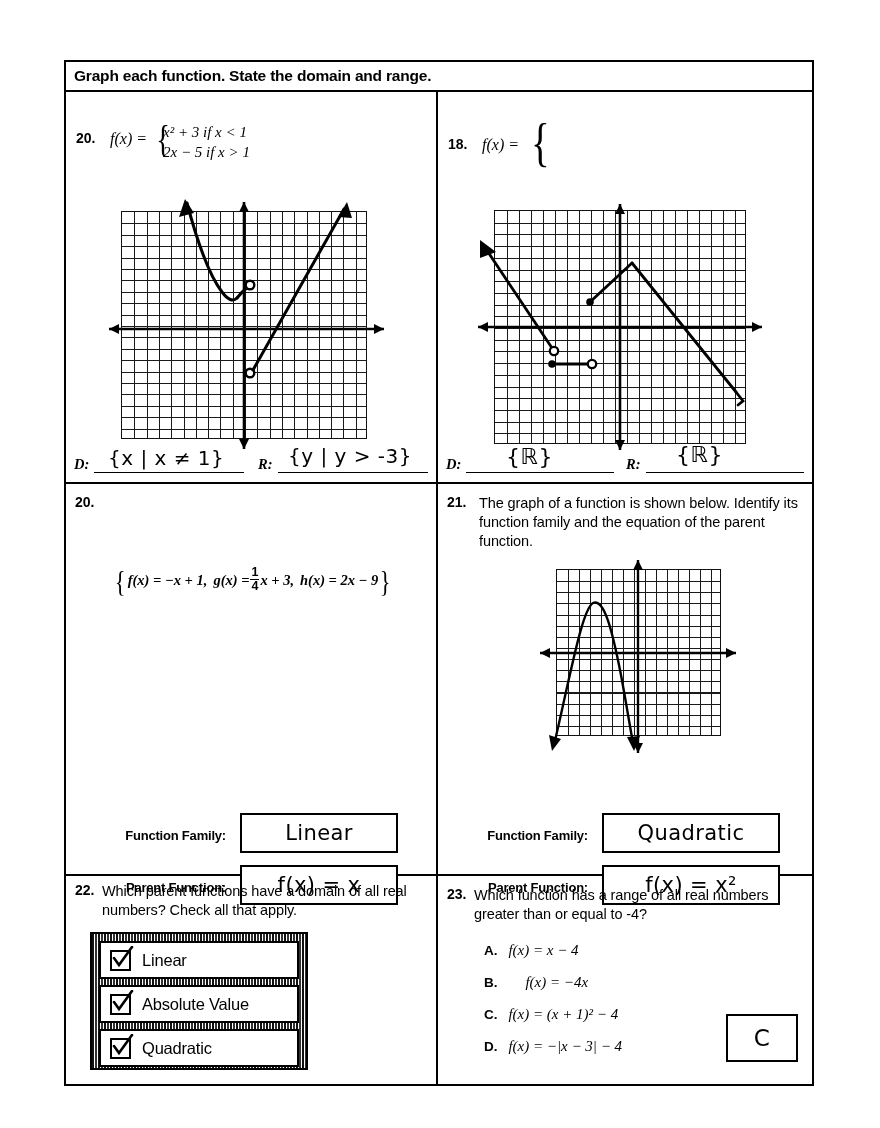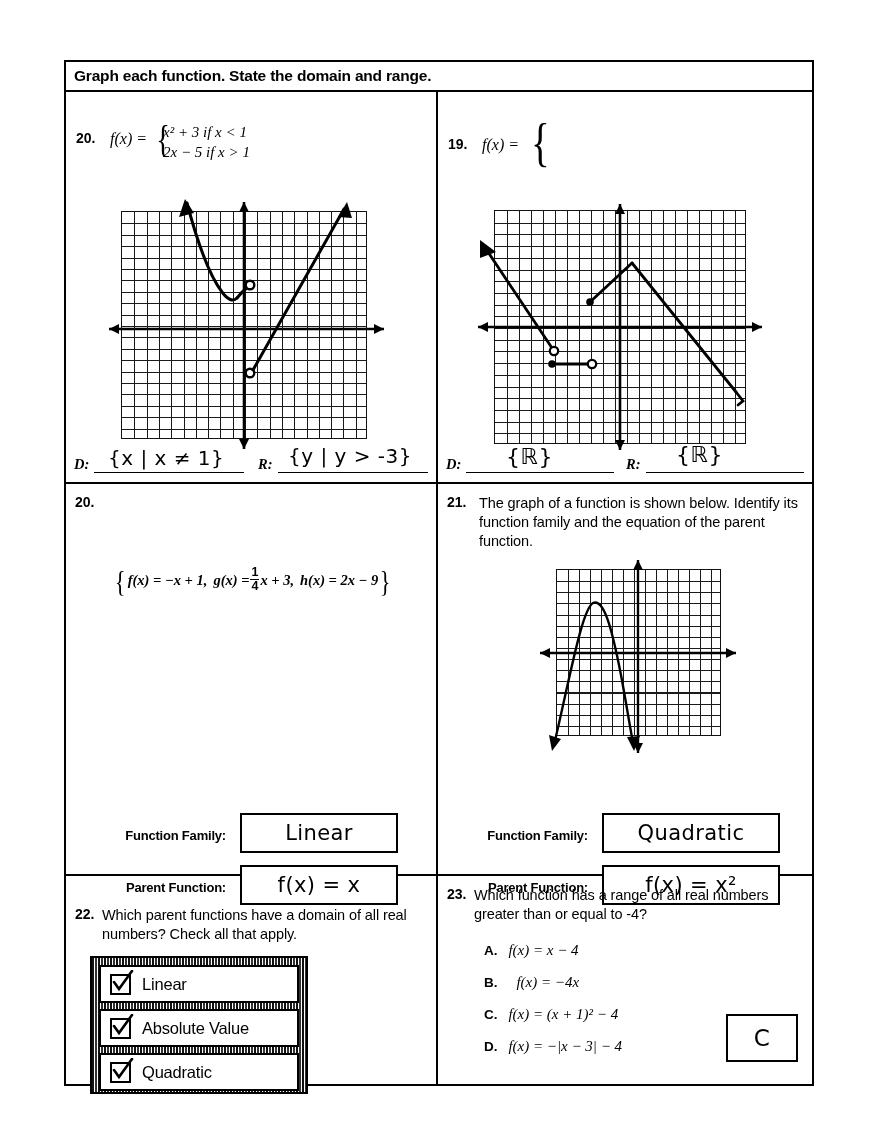--- a/index.html
+++ b/index.html
@@ -175,21 +175,21 @@
     <div class="drline" style="left:28px;top:380px;width:150px"></div>
     <span class="hand" style="left:42px;top:354px">{x | x ≠ 1}</span>
 
     <span class="drlab" style="left:192px;top:364px">R:</span>
     <div class="drline" style="left:212px;top:380px;width:150px"></div>
     <span class="hand" style="left:222px;top:352px">{y | y &gt; -3}</span>
   </div>
 
   <div class="cell" style="left:370px;top:30px;width:380px;height:390px">
 
-    <span class="qnum" style="position:absolute;left:12px;top:44px">19.</span>
+    <span class="qnum" style="position:absolute;left:12px;top:44px">18.</span>
     <span class="m mi" style="position:absolute;left:46px;top:44px;font-size:16px">f(x) =</span>
     <span class="brace" style="position:absolute;left:92px;top:30px;font-size:52px">{</span>
 
     <div class="graph" style="left:30px;top:110px;width:300px;height:250px">
       <div class="grid" id="grid19" style="left:28px;top:8px;width:252px;height:234px">
           <div class="gl" style="left:12px;top:0;width:1.1px;height:100%"></div>
           <div class="gl" style="left:24px;top:0;width:1.1px;height:100%"></div>
           <div class="gl" style="left:36px;top:0;width:1.1px;height:100%"></div>
           <div class="gl" style="left:48px;top:0;width:1.1px;height:100%"></div>
           <div class="gl" style="left:60px;top:0;width:1.1px;height:100%"></div>
@@ -337,21 +337,21 @@
     <div class="albl" style="left:22px;top:346px;width:130px">Function Family:</div>
     <div class="abox" style="left:166px;top:331px;width:178px;height:40px">
       <span class="hw">Quadratic</span>
     </div>
     <div class="albl" style="left:10px;top:398px;width:142px">Parent Function:</div>
     <div class="abox" style="left:166px;top:383px;width:178px;height:40px">
       <span class="hw">f(x) = x²</span>
     </div>
   </div>
 
-  <div class="cell" style="left:0;top:832px;width:370px;height:212px">
+  <div class="cell" style="left:0;top:808px;width:370px;height:212px">
     <span class="qnum" style="position:absolute;left:9px;top:12px">22.</span>
     <div class="qtext" style="position:absolute;left:36px;top:12px;width:326px">Which parent functions have a domain of all real numbers?  Check all that apply.</div>
 
     <div class="cbpanel" style="left:24px;top:62px;width:218px;height:138px">
       <div class="cbrow">
         <span class="cbsq">
           <svg width="26" height="24" viewBox="0 0 26 24" style="position:absolute;left:-3px;top:-6px">
             <path d="M 5 12 L 10 19 L 23 1" stroke="#000" stroke-width="2.6" fill="none" stroke-linecap="round"></path>
           </svg>
         </span>
@@ -379,21 +379,21 @@
   <div class="cell" style="left:370px;top:812px;width:380px;height:212px">
     <span class="qnum" style="position:absolute;left:11px;top:12px">23.</span>
     <div class="qtext" style="position:absolute;left:38px;top:12px;width:330px">Which function has a range of all real numbers greater than or equal to -4?</div>
 
     <div class="opt" style="left:48px;top:68px">
       <span class="optlet">A.</span>
       <span class="m mi" style="margin-left:7px">f(x) = x − 4</span>
     </div>
     <div class="opt" style="left:48px;top:100px">
       <span class="optlet">B.</span>
-      <span class="m mi" style="margin-left:15px">f(x) = −4x</span>
+      <span class="m mi" style="margin-left:24px">f(x) = −4x</span>
     </div>
     <div class="opt" style="left:48px;top:132px">
       <span class="optlet">C.</span>
       <span class="m mi" style="margin-left:7px">f(x) = (x + 1)² − 4</span>
     </div>
     <div class="opt" style="left:48px;top:164px">
       <span class="optlet">D.</span>
       <span class="m mi" style="margin-left:7px">f(x) = −|x − 3| − 4</span>
     </div>
 

